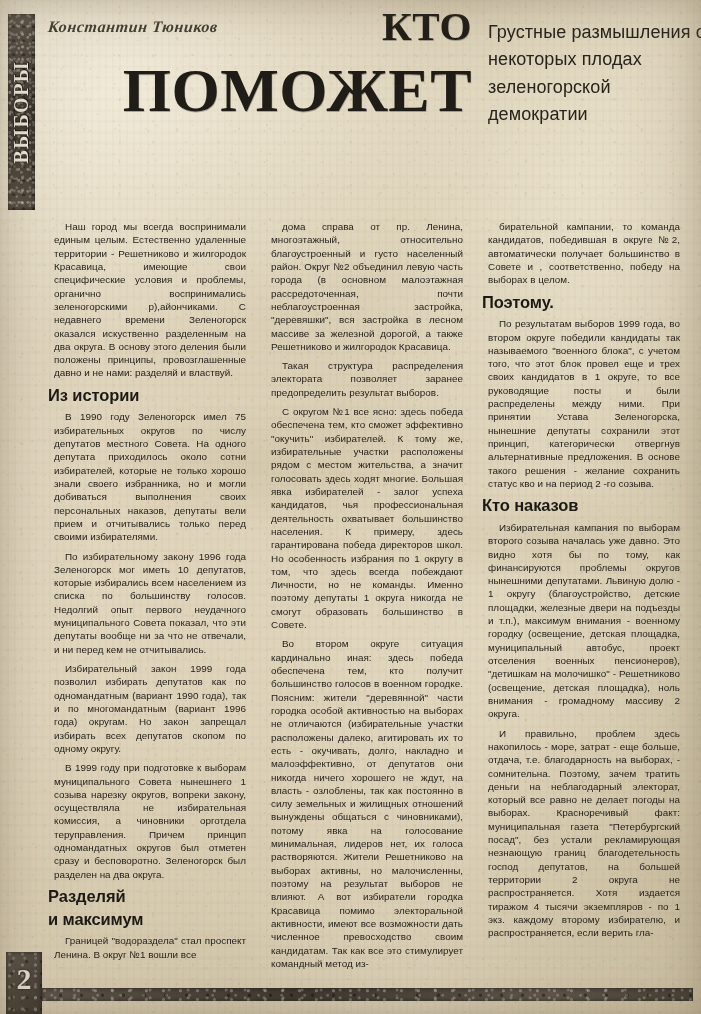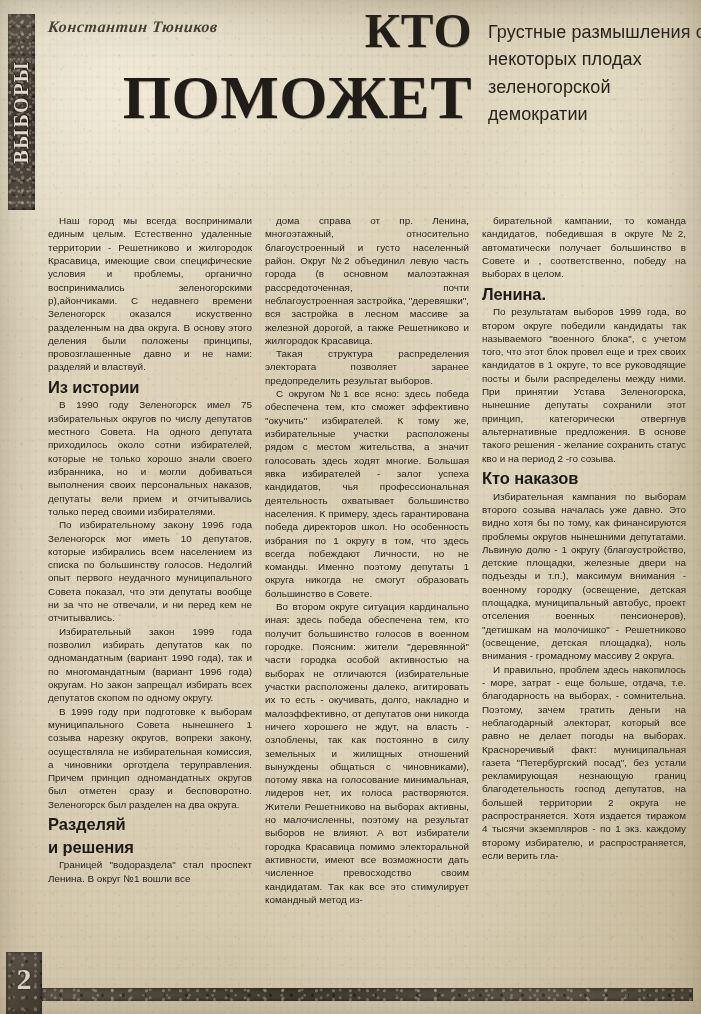--- a/index.html
+++ b/index.html
@@ -115,21 +115,21 @@
     top: 8px;
     width: 430px;
     font-family: "Liberation Serif", "DejaVu Serif", serif;
     font-weight: bold;
     color: #201d18;
     text-align: right;
     line-height: .92;
     letter-spacing: .5px;
     text-shadow: .5px .5px 0 rgba(60,52,40,.35);
   }
-  #headline .l1 { font-size: 49px; display: block; }
+  #headline .l1 { font-size: 41px; display: block; }
   #headline .l2 { font-size: 62px; display: block; margin-top: 16px; }
   #headline .l3 { font-size: 62px; display: block; margin-top: -2px; }
 
   #deck {
     position: absolute;
     left: 488px;
     top: 19px;
     width: 220px;
     font-size: 18px;
     line-height: 1.52;
@@ -149,21 +149,21 @@
   }
   .col {
     width: 204px;
     font-size: 9.9px;
     line-height: 1.345;
     text-align: justify;
     color: #221f1a;
     letter-spacing: .01px;
   }
   .col p {
-    margin: 0;
+    margin: 6px;
     text-indent: 11px;
     hyphens: manual;
   }
   .col h2 {
     margin: 5px 0 2px;
     font-size: 16.5px;
     line-height: 1.13;
     font-weight: bold;
     color: #1d1a15;
     text-align: left;
@@ -246,32 +246,32 @@
 
   <div id="columns">
       <div class="col">
         <p>Наш город мы всегда воспринимали единым целым. Естественно удаленные территории - Решетниково и жилгородок Красавица, имеющие свои специфические условия и проблемы, органично воспринимались зеленогорскими р),айончиками. С недавнего времени Зеленогорск оказался искуственно разделенным на два округа. В основу этого деления были положены принципы, провозглашенные давно и не нами: разделяй и властвуй.</p>
         <h2 class="tight">Из истории</h2>
         <p>В 1990 году Зеленогорск имел 75 избирательных округов по числу депутатов местного Совета. На одного депутата приходилось около сотни избирателей, которые не только хорошо знали своего избранника, но и могли добиваться выполнения своих персональных наказов, депутаты вели прием и отчитывались только перед своими избирателями.</p>
         <p>По избирательному закону 1996 года Зеленогорск мог иметь 10 депутатов, которые избирались всем населением из списка по большинству голосов. Недолгий опыт первого неудачного муниципального Совета показал, что эти депутаты вообще ни за что не отвечали, и ни перед кем не отчитывались.</p>
         <p>Избирательный закон 1999 года позволил избирать депутатов как по одномандатным (вариант 1990 года), так и по многомандатным (вариант 1996 года) округам. Но закон запрещал избирать всех депутатов скопом по одному округу.</p>
         <p>В 1999 году при подготовке к выборам муниципального Совета нынешнего 1 созыва нарезку округов, вопреки закону, осуществляла не избирательная комиссия, а чиновники орготдела теруправления. Причем принцип одномандатных округов был отметен сразу и бесповоротно. Зеленогорск был разделен на два округа.</p>
         <h2 class="tight">Разделяй</h2>
-        <h2 class="tight">и решения</h2>
+        <h2 class="tight">и максимум</h2>
         <p>Границей "водораздела" стал проспект Ленина. В округ №1 вошли все</p>
       </div>
       <div class="col">
         <p>дома справа от пр. Ленина, многоэтажный, относительно благоустроенный и густо населенный район. Округ №2 объединил левую часть города (в основном малоэтажная рассредоточенная, почти неблагоустроенная застройка, "деревяшки", вся застройка в лесном массиве за железной дорогой, а также Решетниково и жилгородок Красавица.</p>
         <p>Такая структура распределения электората позволяет заранее предопределить результат выборов.</p>
         <p>С округом №1 все ясно: здесь победа обеспечена тем, кто сможет эффективно "окучить" избирателей. К тому же, избирательные участки расположены рядом с местом жительства, а значит голосовать здесь ходят многие. Большая явка избирателей - залог успеха кандидатов, чья профессиональная деятельность охватывает большинство населения. К примеру, здесь гарантирована победа директоров школ. Но особенность избрания по 1 округу в том, что здесь всегда побеждают Личности, но не команды. Именно поэтому депутаты 1 округа никогда не смогут образовать большинство в Совете.</p>
         <p>Во втором округе ситуация кардинально иная: здесь победа обеспечена тем, кто получит большинство голосов в военном городке. Поясним: жители "деревянной" части городка особой активностью на выборах не отличаются (избирательные участки расположены далеко, агитировать их то есть - окучивать, долго, накладно и малоэффективно, от депутатов они никогда ничего хорошего не ждут, на власть - озлоблены, так как постоянно в силу земельных и жилищных отношений вынуждены общаться с чиновниками), потому явка на голосование минимальная, лидеров нет, их голоса растворяются. Жители Решетниково на выборах активны, но малочисленны, поэтому на результат выборов не влияют. А вот избиратели городка Красавица помимо электоральной активности, имеют все возможности дать численное превосходство своим кандидатам. Так как все это стимулирует командный метод из-</p>
       </div>
       <div class="col">
         <p>бирательной кампании, то команда кандидатов, победившая в округе №2, автоматически получает большинство в Совете и , соответственно, победу на выборах в целом.</p>
-        <h2 class="tight">Ленина.</h2>
+        <h2 class="tight">Поэтому.</h2>
         <p>По результатам выборов 1999 года, во втором округе победили кандидаты так называемого "военного блока", с учетом того, что этот блок провел еще и трех своих кандидатов в 1 округе, то все руководящие посты и были распределены между ними. При принятии Устава Зеленогорска, нынешние депутаты сохранили этот принцип, категорически отвергнув альтернативные предложения. В основе такого решения - желание сохранить статус кво и на период 2 -го созыва.</p>
         <h2 class="tight">Кто наказов</h2>
         <p>Избирательная кампания по выборам второго созыва началась уже давно. Это видно хотя бы по тому, как финансируются проблемы округов нынешними депутатами. Львиную долю - 1 округу (благоустройство, детские площадки, железные двери на подъезды и т.п.), максимум внимания - военному городку (освещение, детская площадка, муниципальный автобус, проект отселения военных пенсионеров), "детишкам на молочишко" - Решетниково (освещение, детская площадка), ноль внимания - громадному массиву 2 округа.</p>
         <p>И правильно, проблем здесь накопилось - море, затрат - еще больше, отдача, т.е. благодарность на выборах, - сомнительна. Поэтому, зачем тратить деньги на неблагодарный электорат, который все равно не делает погоды на выборах. Красноречивый факт: муниципальная газета "Петербургский посад", без устали рекламирующая незнающую границ благодетельность господ депутатов, на большей территории 2 округа не распространяется. Хотя издается тиражом 4 тысячи экземпляров - по 1 экз. каждому второму избирателю, и распространяется, если верить гла-</p>
       </div>
     </div>
 
   <div id="bottomrule"></div>
 
   <div id="folio">

